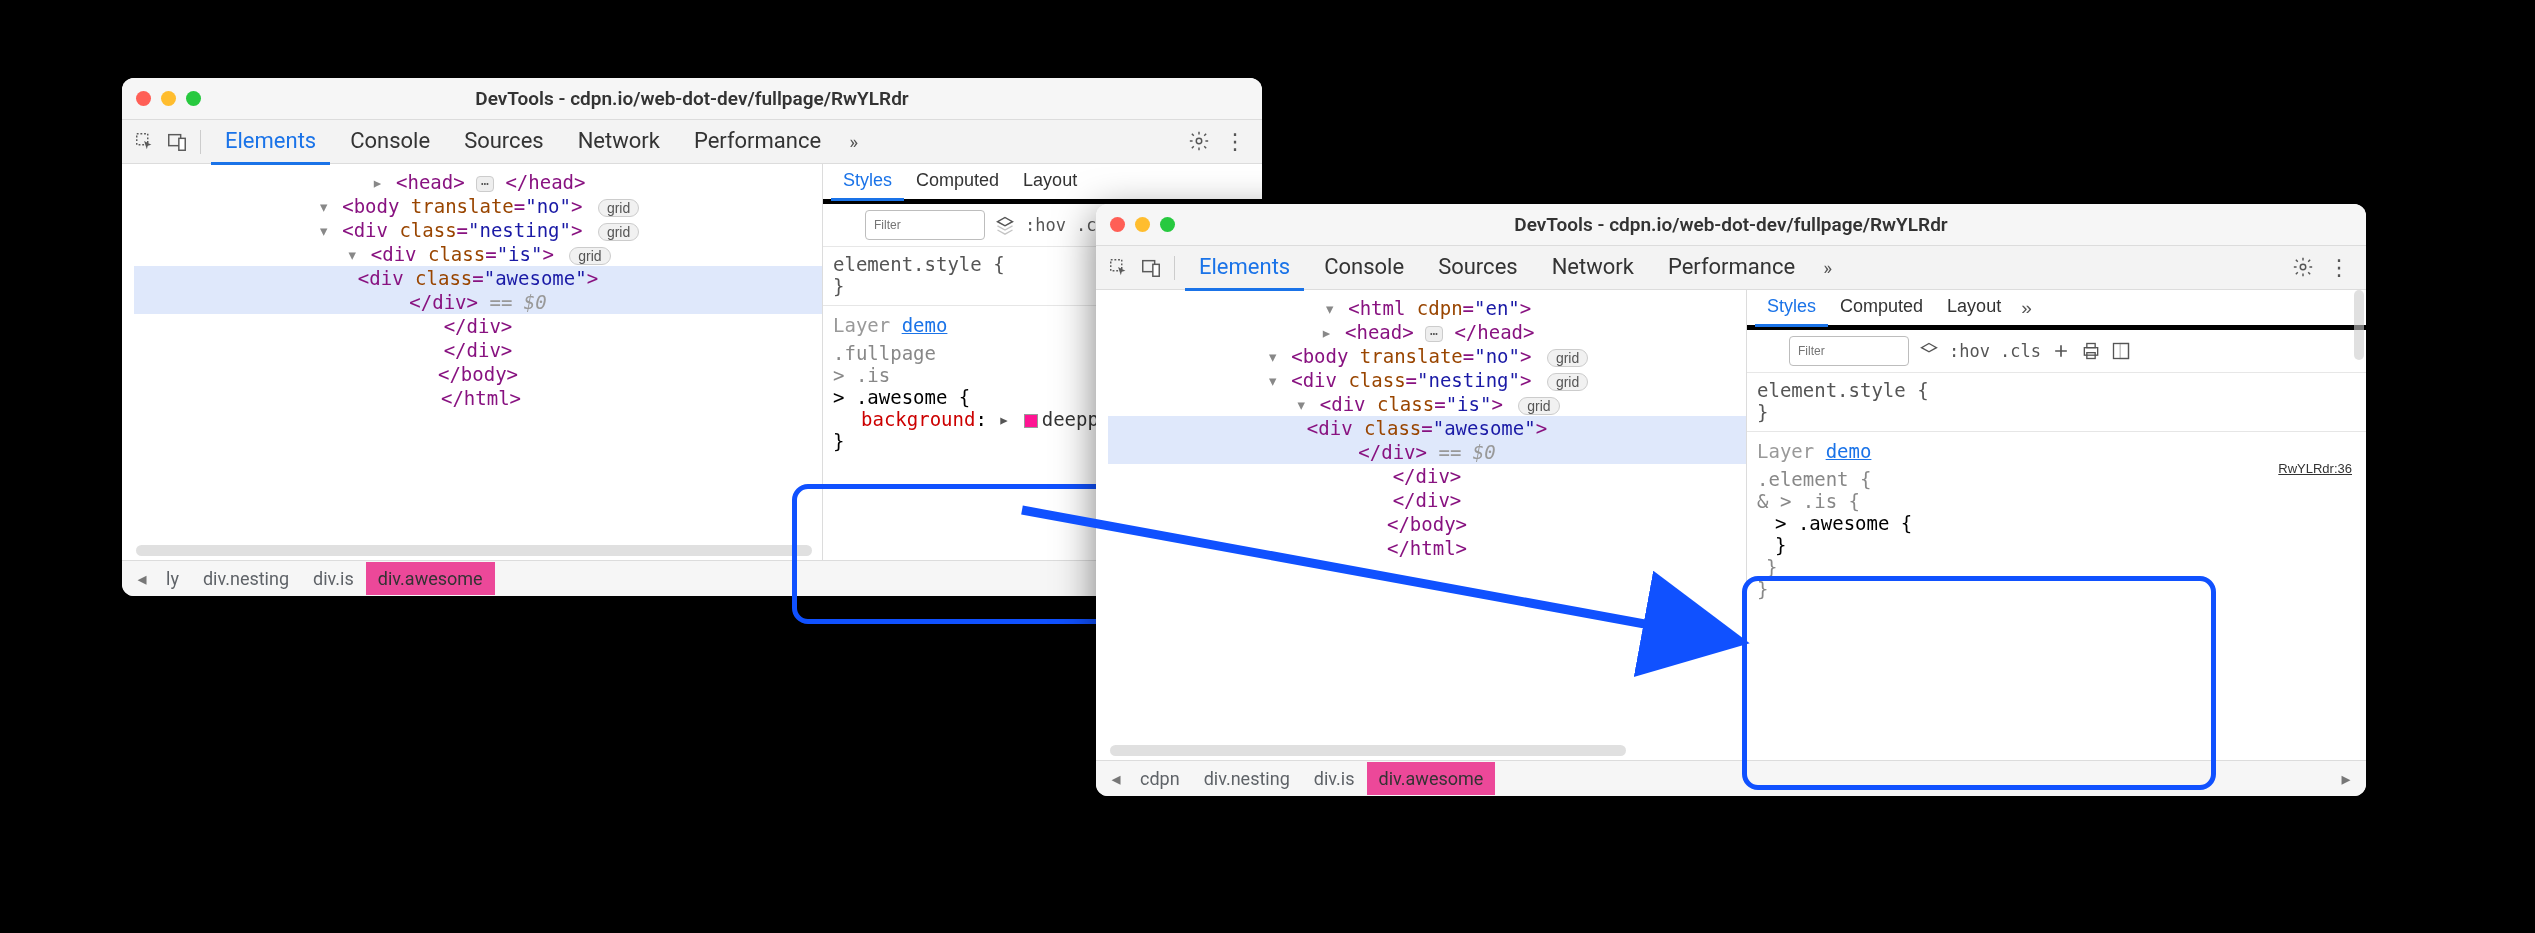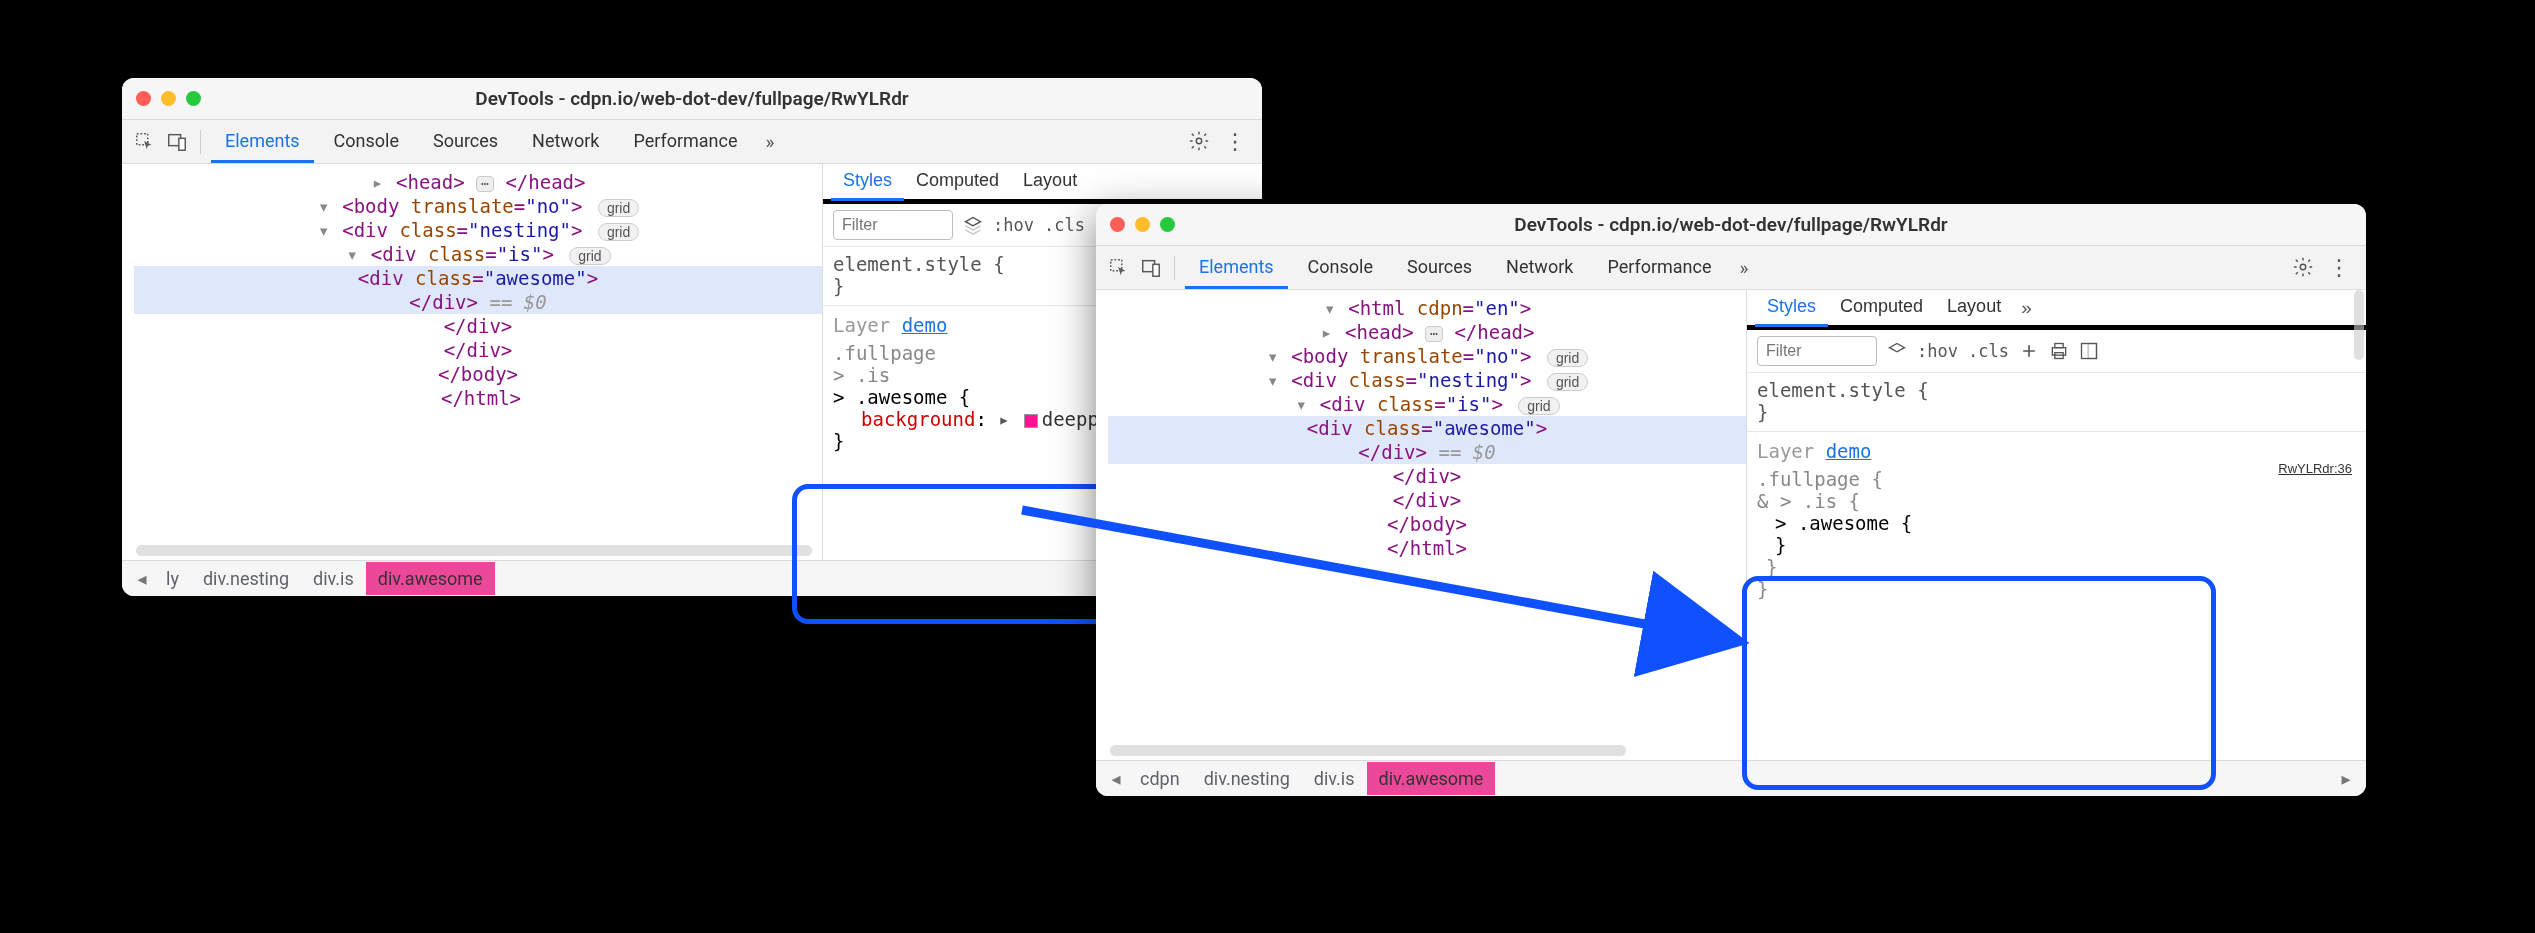--- a/index.html
+++ b/index.html
@@ -44,21 +44,21 @@
     display: flex; align-items: center; height: 44px;
     border-bottom: 1px solid #dcdcdc; background: #f3f3f3;
     padding: 0 10px; gap: 6px; flex-shrink: 0;
   }
   .toolbar-icon {
     width: 26px; height: 26px; display: inline-flex;
     align-items: center; justify-content: center; color: #5a5a5a;
     cursor: pointer;
   }
   .tab {
-    padding: 9px 14px; color: #333; font-size: 18px; cursor: pointer;
+    padding: 9px 14px; color: #333; font-size: 22px; cursor: pointer;
     border-bottom: 3px solid transparent;
   }
   .tab.active { color: #1a73e8; border-bottom-color: #1a73e8; }
   .more { color: #555; font-size: 19px; padding: 0 8px; cursor: pointer; }
   .gear { margin-left: auto; color:#555; cursor:pointer; width:24px; height:24px; }
   .kebab { color:#555; cursor:pointer; padding:0 6px; font-size:22px; }
 
   .content { display: flex; flex: 1; overflow: hidden; }
   .dom-pane { flex: 1; position: relative; font-family: ui-monospace, Menlo, monospace; font-size: 19px; color:#333; overflow:hidden; }
   .dom-tree { padding: 6px 0 0 12px; text-align: center; }
@@ -100,21 +100,21 @@
     display:flex; align-items:center; height:40px; border-bottom:5px solid #000000;
     font-family:-apple-system,sans-serif; padding:0 8px;
   }
   .subtabs .tab { padding:7px 12px; font-size:18px; }
   .filterbar {
     display:flex; align-items:center; gap:10px; padding:6px 10px;
     border-bottom:1px solid #e7e7e7; font-family:-apple-system,sans-serif;
   }
   .filter-input {
     border:1px solid #bdbdbd; border-radius:4px; height:30px; padding:0 8px;
-    font-size:16px; color:#4d7c0f; width:120px;
+    font-size:12px; color:#4d7c0f; width:120px;margin-left:32px;
   }
   .pill { font-family:ui-monospace,monospace; color:#555; font-size:17px; cursor:pointer; }
   .sqicon { width:20px; height:20px; color:#555; cursor:pointer; }
   .styles-body { padding:6px 10px; position:relative; flex:1; }
   .rule-sep { height:1px; background:#e6e6e6; margin:8px -10px; }
   .layer { color:#999; }
   .layer a { color:#1a73e8; text-decoration:underline; }
   .propname { color:#cc0000; }
   .propval { color:#333; }
   .swatch { display:inline-block; width:14px; height:14px; background:#ff1493; border:1px solid #999; vertical-align:middle; margin-right:4px; }
@@ -374,21 +374,21 @@
             </svg></span>
       </div>
       <div class="styles-body">
         <div style="color:#555">element.style {</div>
         <div style="color:#555">}</div>
         <div class="rule-sep"></div>
         <div class="layer"><span>Layer </span><a>demo</a></div>
 
         <a class="srclink">RwYLRdr:36</a>
 
-        <div style="margin-top:6px"><span class="sel-dim">.fullpage {</span></div>
+        <div style="margin-top:6px"><span class="sel-dim">.element {</span></div>
         <div><span class="sel-dim">&amp; &gt; .is {</span></div>
         <div style="padding-left:18px"><span>&gt; .awesome {</span></div>
         <div style="padding-left:18px">}</div>
         <div class="sel-dim" style="padding-left:9px">}</div>
         <div class="sel-dim">}</div>
       </div>
 
       <div style="position:absolute; right:2px; top:86px; width:10px; height:70px; background:#ccc; border-radius:5px; opacity:.6"></div>
     </div>
   </div>

